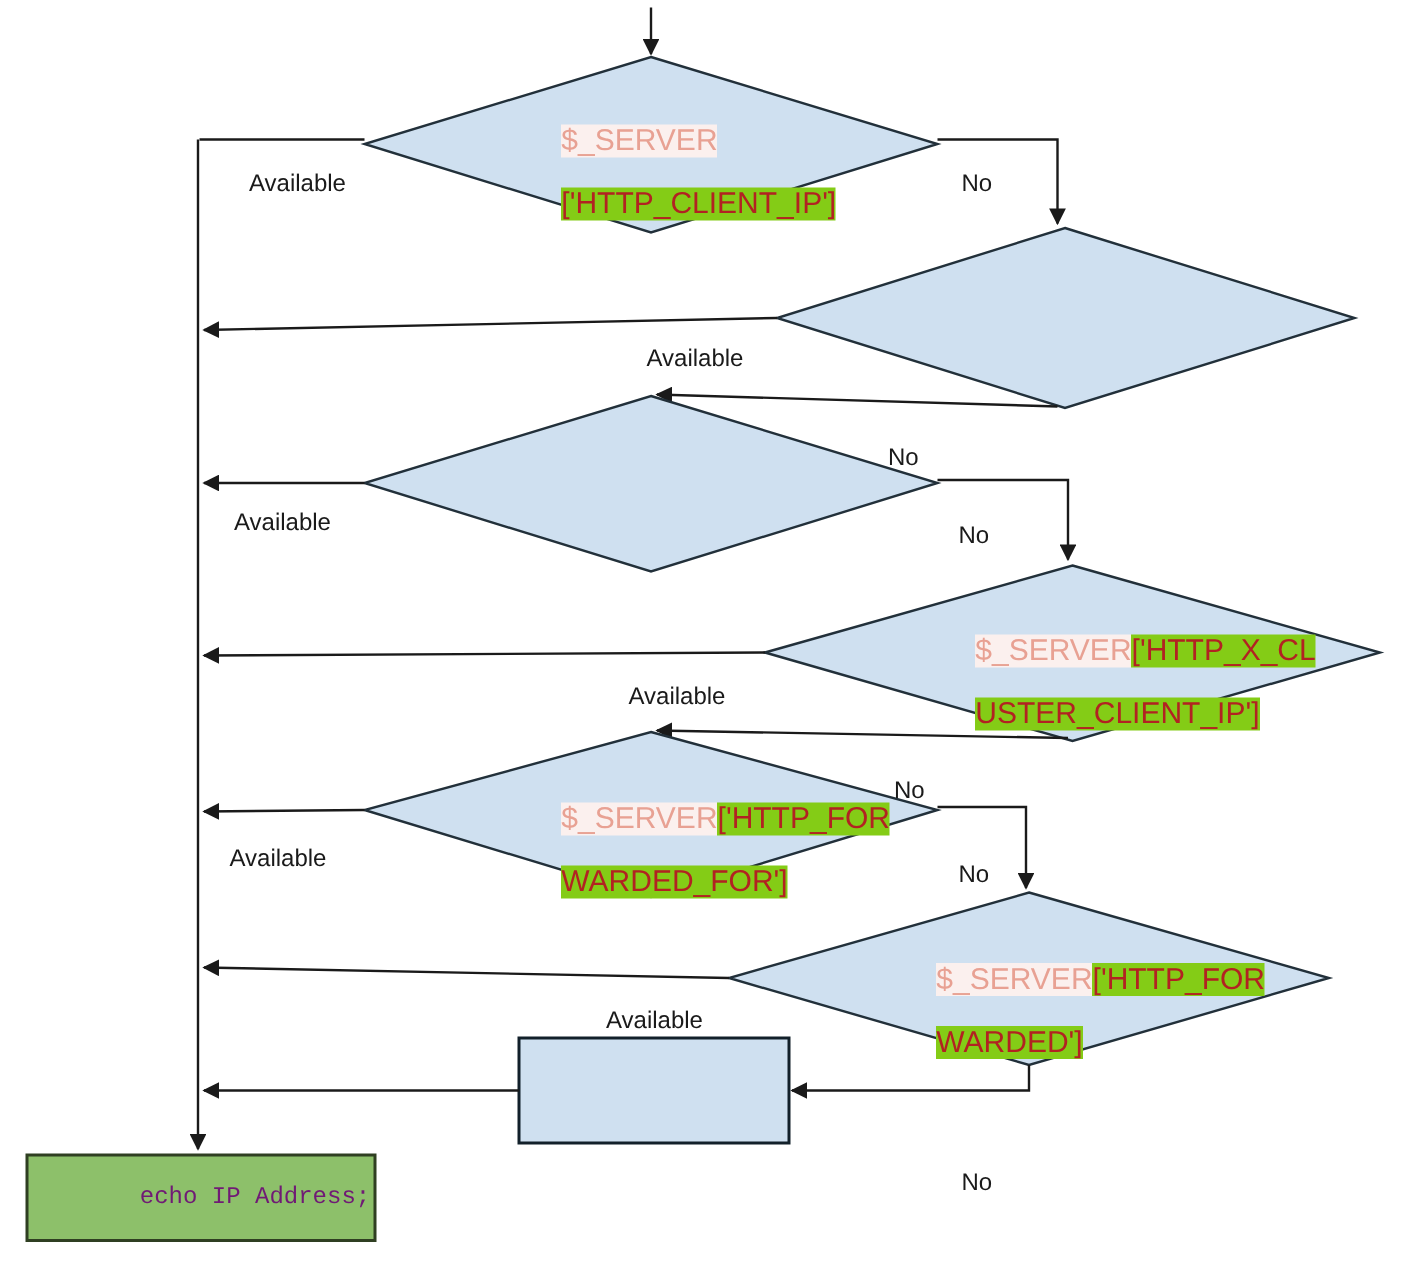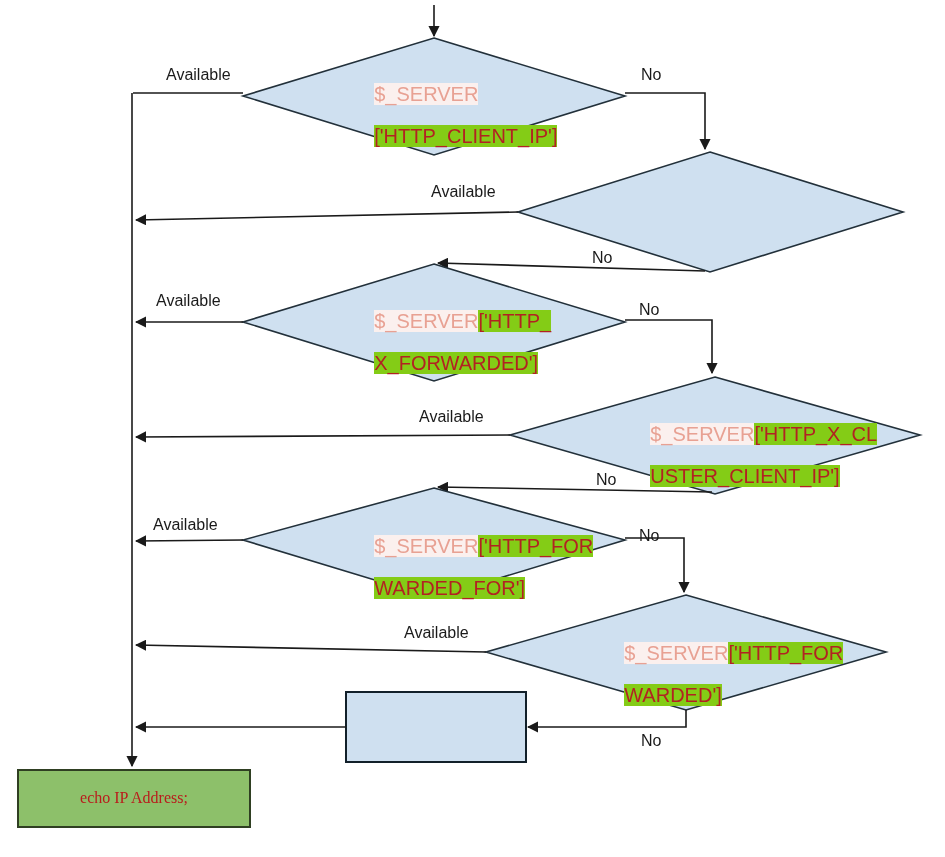--- a/index.html
+++ b/index.html
@@ -60,27 +60,29 @@
   .node-text .key {
     color: #b22222;
     background: #84cc16;
   }
   .edge-label {
     position: absolute;
     font-family: "Liberation Sans", sans-serif;
     font-size: 16px;
     color: #1a1a1a;
     white-space: nowrap;
+    margin-top: 48px;
   }
   .green-label {
     position: absolute;
-    font-family: Liberation Serif, serif;
+    font-family: Liberation Mono, monospace;
     font-size: 16px;
-    color: #b91c1c;
+    color: #701a75;
     white-space: nowrap;
+    padding-left: 36px;
   }
 </style>
 </head>
 <body>
 
 <div id="canvas">
 
   <svg id="flow-svg" viewBox="0 0 945 857">
     <defs>
       <marker id="arrow" viewBox="0 0 10 10" refX="9" refY="5" markerWidth="7" markerHeight="7" orient="auto-start-reverse">
@@ -134,24 +136,20 @@
 
     <rect class="node-rect-green" x="18" y="770" width="232" height="57"></rect>
   </svg>
 
   <div class="node-text" style="left:352px; top:63px; width:270px;">
     <span class="var">$_SERVER</span><br>
     <span class="key">['HTTP_CLIENT_IP']</span>
   </div>
 
 
-  <div class="node-text" style="left:352px; top:290px; width:270px;">
-    <span class="var">$_SERVER</span><span class="key">['HTTP_</span><br>
-    <span class="key">X_FORWARDED']</span>
-  </div>
 
   <div class="node-text" style="left:628px; top:403px; width:290px;">
     <span class="var">$_SERVER</span><span class="key">['HTTP_X_CL</span><br>
     <span class="key">USTER_CLIENT_IP']</span>
   </div>
 
   <div class="node-text" style="left:352px; top:515px; width:280px;">
     <span class="var">$_SERVER</span><span class="key">['HTTP_FOR</span><br>
     <span class="key">WARDED_FOR']</span>
   </div>

